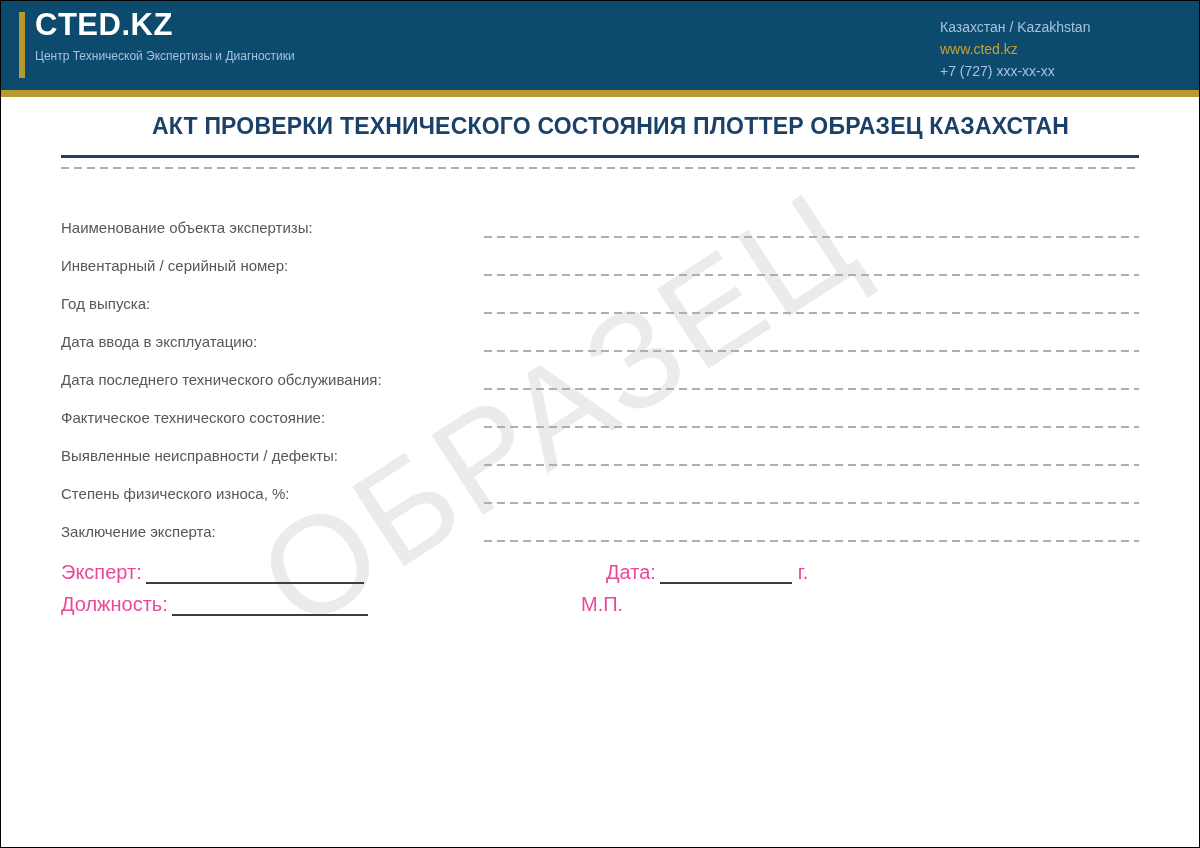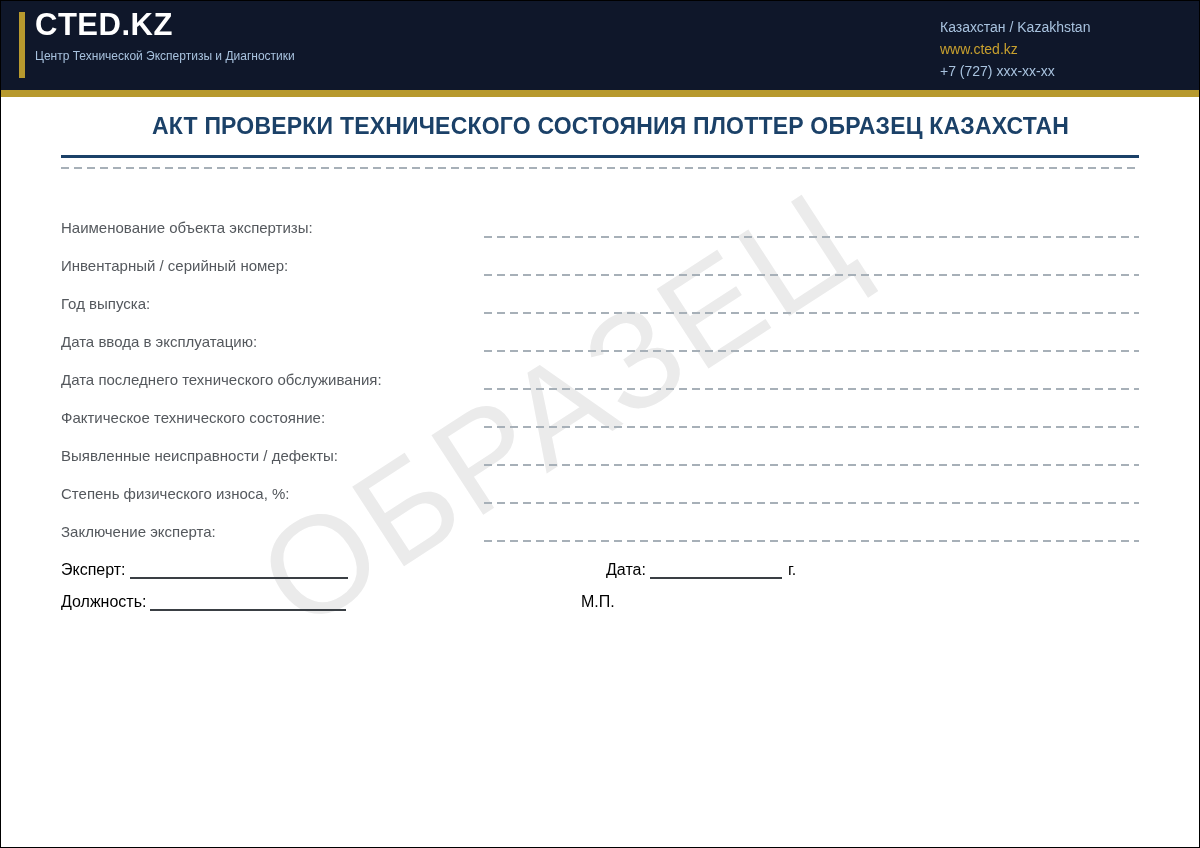--- a/index.html
+++ b/index.html
@@ -9,21 +9,21 @@
     box-sizing:border-box;
     background:#ffffff;
     border:1px solid #000;
     overflow:hidden;
     font-family:"Liberation Sans", sans-serif;
   }
 
   
   .header {
     position:absolute; left:0; top:0; right:0; height:89px;
-    background:#0f172a;
+    background:#0c4a6e;
   }
   .logo-accent {
     position:absolute; left:18px; top:11px; width:6px; height:66px;
     background:#b7992e;
   }
   .logo {
     position:absolute; left:34px; top:6px;
     color:#ffffff; font-size:31px; font-weight:700; letter-spacing:0.5px;
   }
   .tagline {
@@ -60,21 +60,21 @@
   .form-fields { position:absolute; left:60px; right:60px; top:173px;margin-top:45px; }
   .form-row { position:relative; height:38px; }
   .field-label {
     position:absolute; left:0; top:0;
     font-size:15px; color:#54585d; white-space:nowrap;
   }
   .field-line { position:absolute; left:423px; right:0; top:17px; }
 
   
   .signature { position:absolute; left:60px; right:60px; top:560px; height:72px;
-    font-size:16px; color:#000000; }
+    font-size:20px; color:#ec4899; }
   .sig-item { position:absolute; white-space:nowrap; }
   .sig-expert   { left:0;    top:0; }
   .sig-date     { left:545px; top:0; }
   .sig-position { left:0;    top:32px; }
   .sig-stamp    { left:520px; top:32px; }
   .sig-line {
     display:inline-block; height:14px; vertical-align:bottom;
     border-bottom:2px solid #3a3f44; margin-left:4px;
   }
   .sig-line.w-expert { width:218px; }

